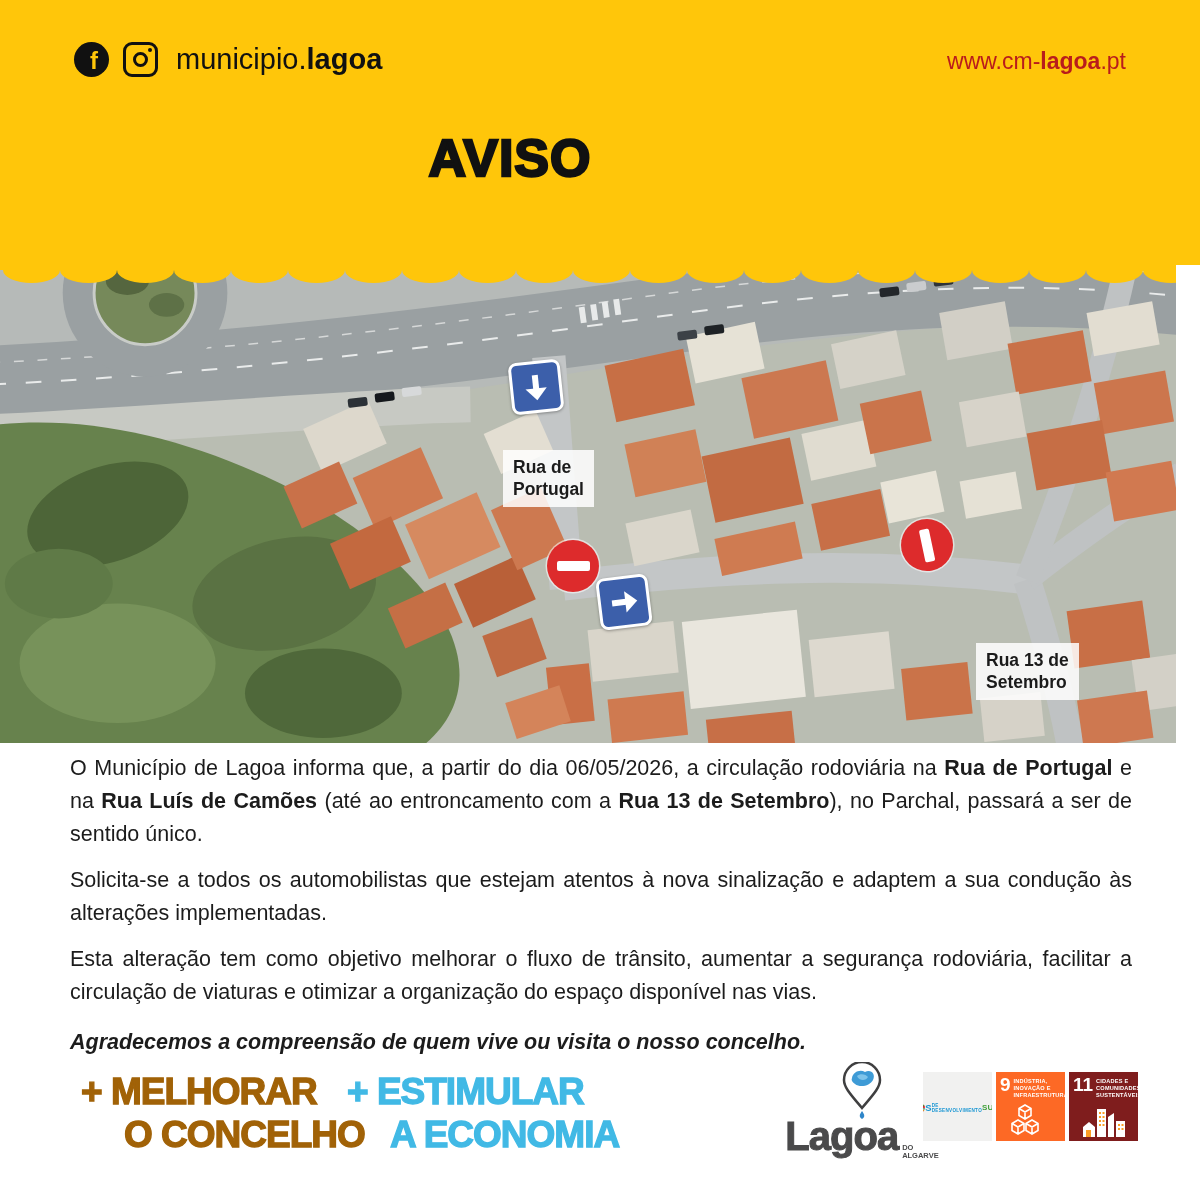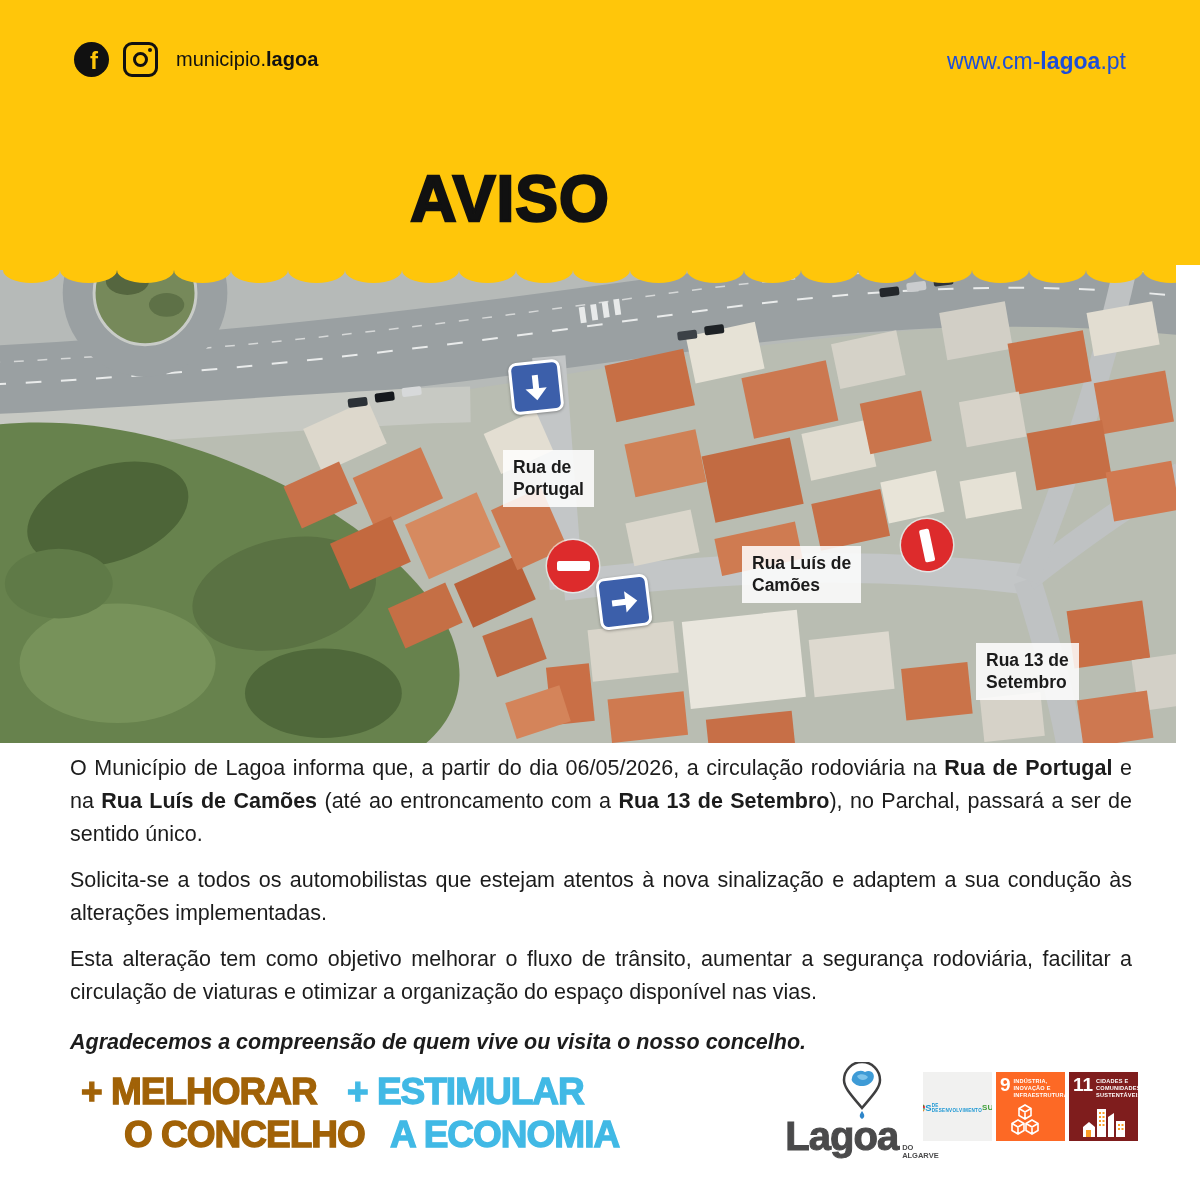--- a/index.html
+++ b/index.html
@@ -7,25 +7,25 @@
           font-family:"Liberation Sans","DejaVu Sans",sans-serif;color:#1c1c1c;}
 
   
   .header{position:absolute;top:0;left:0;width:1200px;height:265px;background:#FFC60A;}
   .social-row{position:absolute;top:42px;left:74px;display:flex;align-items:center;gap:14px;}
   .fb-icon{width:35px;height:35px;border-radius:50%;background:#111;display:flex;align-items:center;justify-content:center;}
   .fb-icon span{color:#FFC60A;font-weight:700;font-size:24px;margin-left:5px;margin-top:2px;}
   .ig-icon{width:29px;height:29px;border:3px solid #111;border-radius:9px;position:relative;}
   .ig-icon .lens{position:absolute;left:7px;top:7px;width:9px;height:9px;border:3px solid #111;border-radius:50%;}
   .ig-icon .dot{position:absolute;right:3px;top:3px;width:4px;height:4px;background:#111;border-radius:50%;}
-  .social-handle{font-size:20px;color:#111;margin-left:4px;}
-  .website{position:absolute;top:48px;right:74px;font-size:23px;color:#1d4ed8;}
+  .social-handle{font-size:29px;color:#111;margin-left:4px;}
+  .website{position:absolute;top:48px;right:74px;font-size:23px;color:#b91c1c;}
   .bold{font-weight:700;}
   .aviso-title{position:absolute;top:128px;left:0;width:1020px;text-align:center;
-               font-size:64px;font-weight:900;color:#111;letter-spacing:1px;margin-top:34px;
+               font-size:52px;font-weight:900;color:#111;letter-spacing:1px;
                -webkit-text-stroke:2.5px #111;}
 
   
   .map{position:absolute;top:265px;left:0;width:1176px;height:478px;overflow:hidden;background:#b9bdb2;}
   .map svg.aerial{position:absolute;top:0;left:0;width:100%;height:100%;}
   .wave{position:absolute;top:-1px;left:0;z-index:6;}
 
   .street-label{position:absolute;z-index:5;background:rgba(255,255,255,0.85);
                 padding:6px 10px 7px 10px;font-size:17.5px;font-weight:700;line-height:22px;color:#1b1b1b;}
 
@@ -220,24 +220,20 @@
         </svg>
     </div>
     <div class="sign sign-noentry" style="left:901px;top:254px;transform:rotate(78deg);">
       <div class="bar"></div>
     </div>
 
     <div class="street-label" style="left:503px;top:185px;">
       <div>Rua de</div>
       <div>Portugal</div>
     </div>
-    <div class="street-label" style="left:742px;top:281px;">
-      <div>Rua Luís de</div>
-      <div>Camões</div>
-    </div>
     <div class="street-label" style="left:976px;top:378px;">
       <div>Rua 13 de</div>
       <div>Setembro</div>
     </div>
   </div>
 
   <div class="textblock">
     <p><span>O Município de Lagoa informa que, a partir do dia 06/05/2026, a circulação rodoviária na </span><b>Rua de Portugal</b><span> e na </span><b>Rua Luís de Camões</b><span> (até ao entroncamento com a </span><b>Rua 13 de Setembro</b><span>), no Parchal, passará a ser de sentido único.</span></p>
     <p><span>Solicita-se a todos os automobilistas que estejam atentos à nova sinalização e adaptem a sua condução às alterações implementadas.</span></p>
     <p><span>Esta alteração tem como objetivo melhorar o fluxo de trânsito, aumentar a segurança rodoviária, facilitar a circulação de viaturas e otimizar a organização do espaço disponível nas vias.</span></p>

